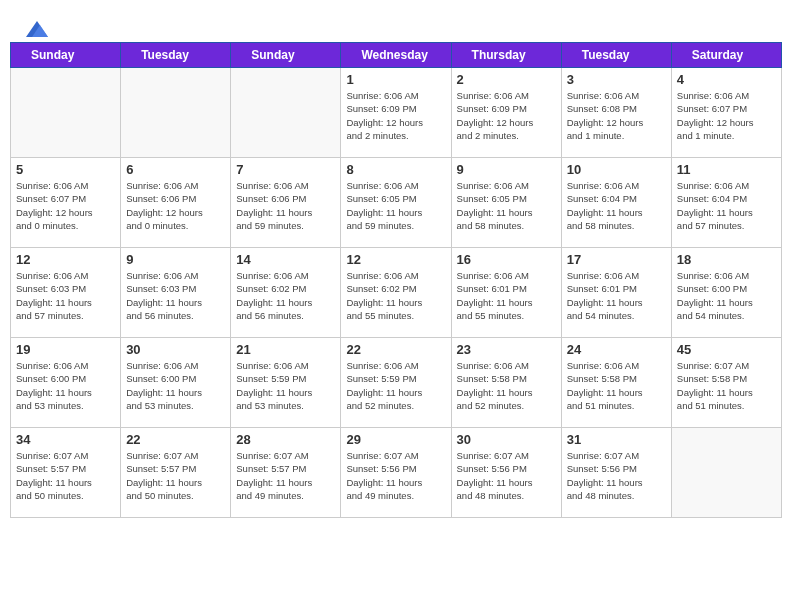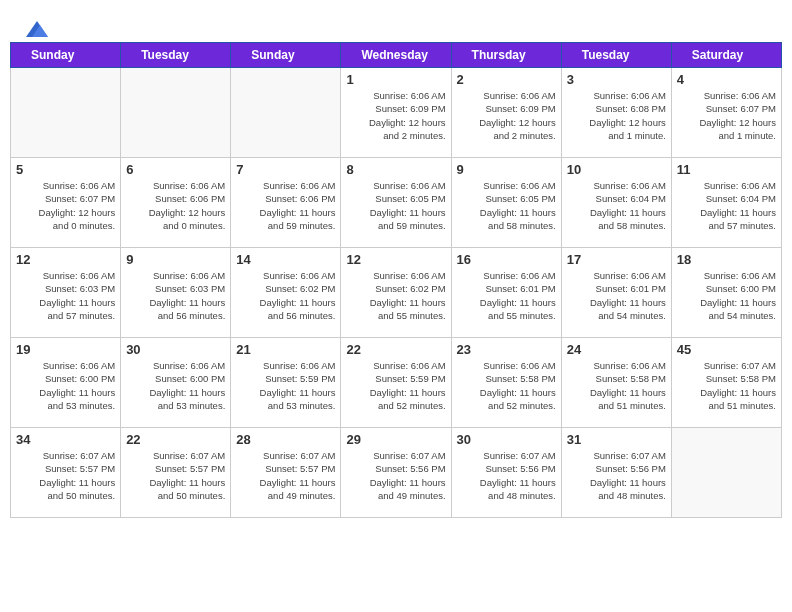--- a/index.html
+++ b/index.html
@@ -63,21 +63,20 @@
     .day-number {
       font-size: 13px;
       font-weight: bold;
       margin-bottom: 2px;
       color: #333;
     }
     .day-info {
       font-size: 9.5px;
       line-height: 1.4;
       color: #444;
-      text-align: right;
     }
     .week-row td {
       height: 90px;
     }
   </style>
 </head>
 <body>
 
 <div class="header-area">
   <div class="logo">

